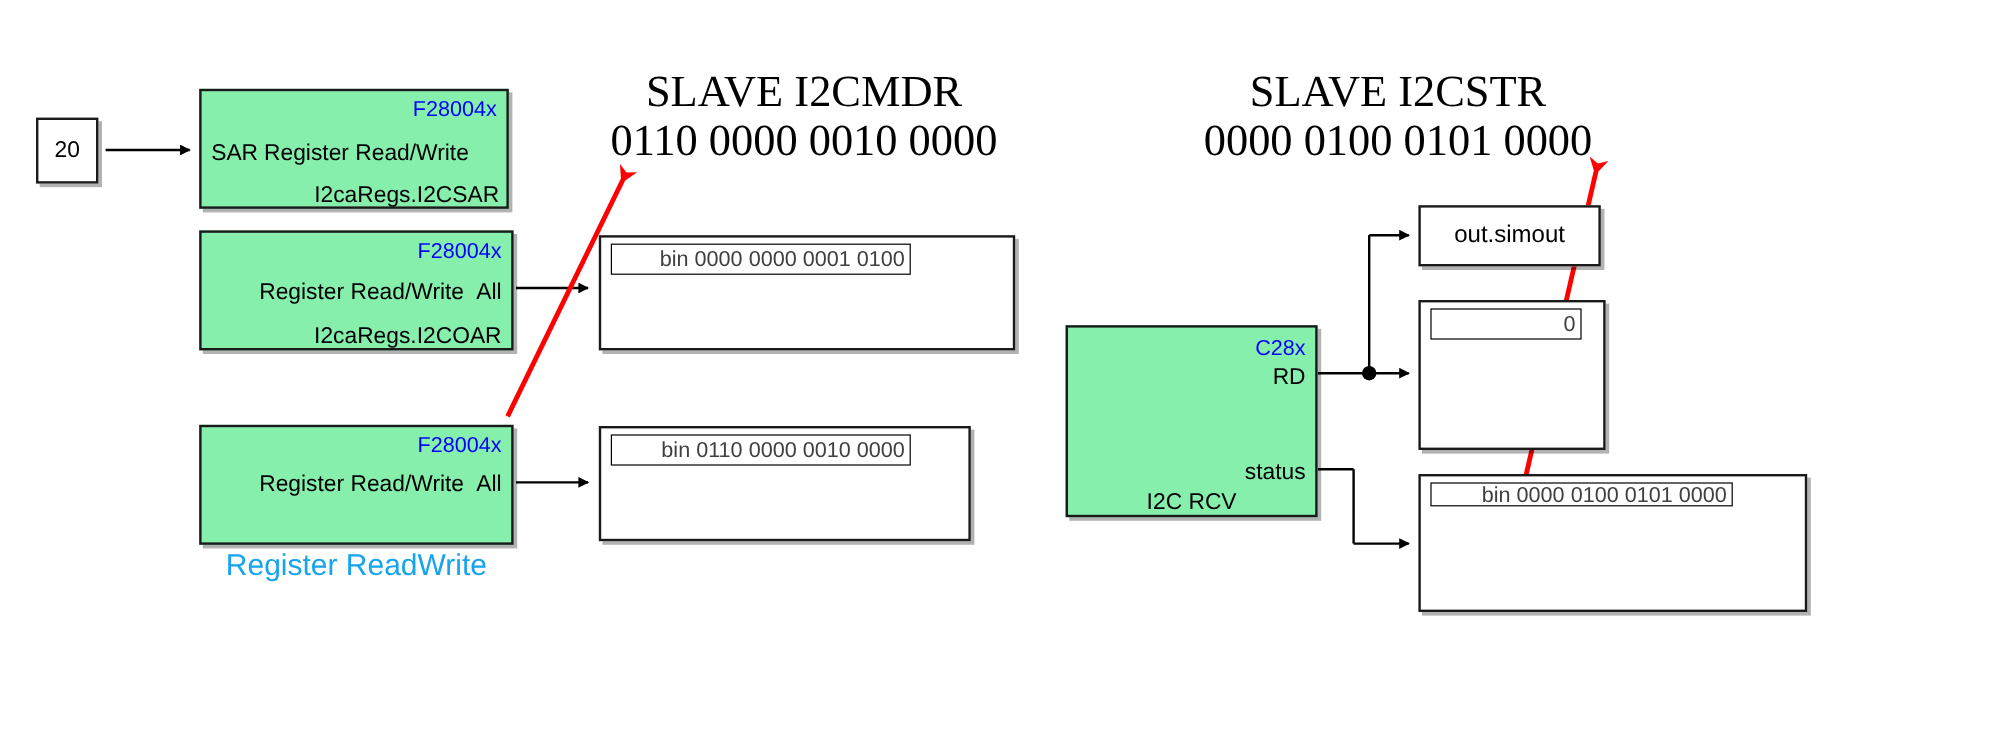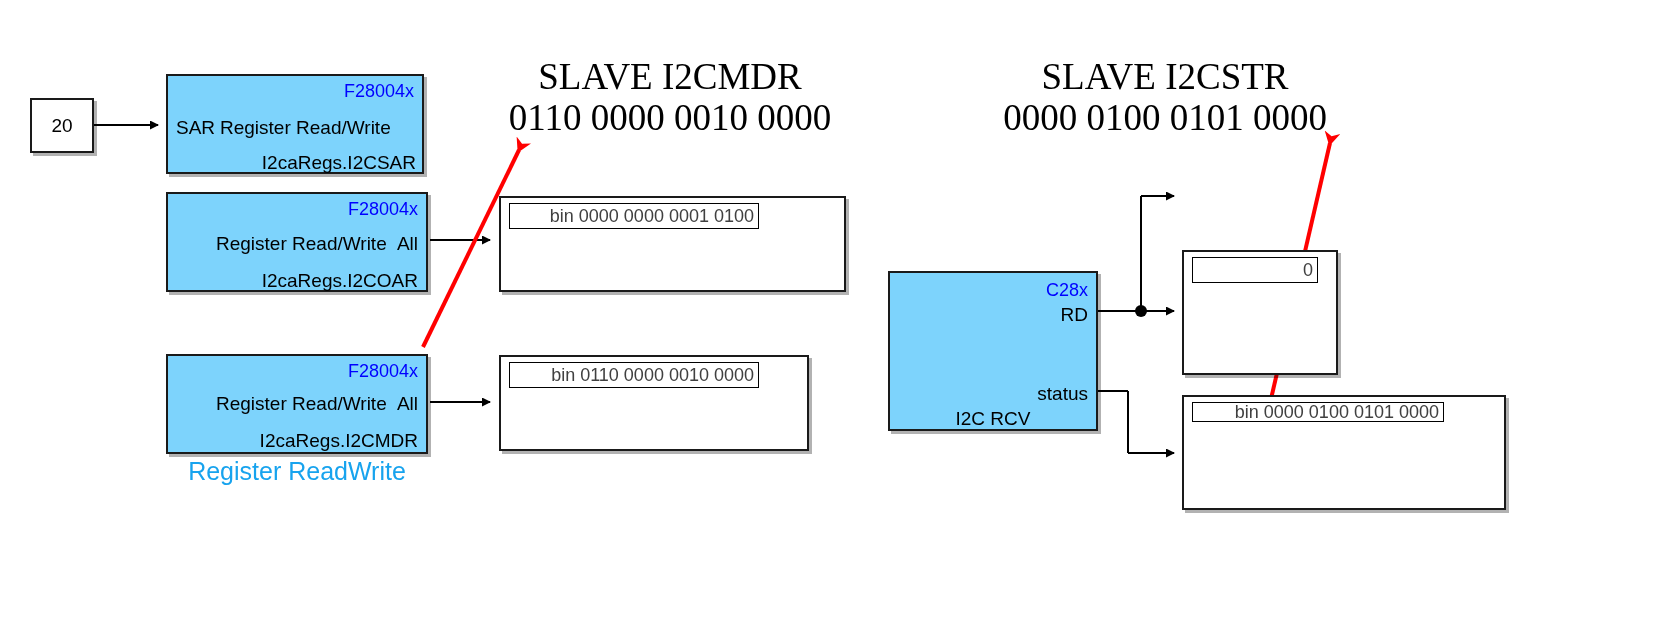--- a/index.html
+++ b/index.html
@@ -14,21 +14,21 @@
     position: relative;
     width: 1666px;
     height: 624px;
     background: #ffffff;
     overflow: hidden;
   }
 
   
   .sl-block {
     position: absolute;
-    background: #7dd3fc;
+    background: #86efac;
     border: 2px solid #1a1a1a;
     box-sizing: border-box;
     box-shadow: 3px 3px 0 rgba(0,0,0,0.30);
   }
 
   .blk-label {
     position: absolute;
     color: #000000;
     font-size: 19px;
     line-height: 1;
@@ -172,21 +172,21 @@
   <div class="title" style="left:460px; top:56px; width:420px;">
     <div>SLAVE  I2CMDR</div>
     <div>0110 0000 0010 0000</div>
   </div>
 
   <div class="title" style="left:955px; top:56px; width:420px;">
     <div>SLAVE  I2CSTR</div>
     <div>0000 0100 0101 0000</div>
   </div>
 
-  <div class="const-block" style="left:30px; top:98px; width:64px; height:55px;justify-content:center;">
+  <div class="const-block" style="left:30px; top:98px; width:52px; height:55px;justify-content:center;">
     <span>20</span>
   </div>
 
   <div class="sl-block" style="left:166px; top:74px; width:258px; height:100px;">
     <span class="blk-tag" style="right:8px; top:6px;">F28004x</span>
     <span class="blk-label" style="left:8px; top:42px;">SAR</span>
     <span class="blk-label" style="left:52px; top:42px;">Register Read/Write</span>
     <span class="blk-label" style="left:0; right:6px; top:77px; text-align:right;">I2caRegs.I2CSAR</span>
   </div>
 
@@ -194,39 +194,41 @@
     <span class="blk-tag" style="right:8px; top:6px;">F28004x</span>
     <span class="blk-label" style="left:48px; top:40px;">Register Read/Write</span>
     <span class="blk-label" style="right:8px; top:40px;">All</span>
     <span class="blk-label" style="left:0; right:8px; top:77px; text-align:right;">I2caRegs.I2COAR</span>
   </div>
 
   <div class="sl-block" style="left:166px; top:354px; width:262px; height:100px;">
     <span class="blk-tag" style="right:8px; top:6px;">F28004x</span>
     <span class="blk-label" style="left:48px; top:38px;">Register Read/Write</span>
     <span class="blk-label" style="right:8px; top:38px;">All</span>
-    <span class="blk-label" style="left:0; right:8px; top:75px; text-align:right;">I2caRegs.I2CMDR</span>
   </div>
   <div class="blk-under" style="left:166px; top:459px; width:262px; text-align:center;">Register ReadWrite</div>
 
   <div class="disp-block" style="left:499px; top:196px; width:347px; height:96px;">
     <div class="disp-value" style="left:8px; top:5px; width:250px; height:26px;">bin 0000 0000 0001 0100</div>
   </div>
 
   <div class="disp-block" style="left:499px; top:355px; width:310px; height:96px;text-align:center;">
     <div class="disp-value" style="left:8px; top:5px; width:250px; height:26px;">bin 0110 0000 0010 0000</div>
   </div>
 
   <div class="sl-block" style="left:888px; top:271px; width:210px; height:160px;">
     <span class="blk-tag" style="right:8px; top:8px;">C28x</span>
     <span class="blk-label" style="right:8px; top:32px;">RD</span>
     <span class="blk-label" style="right:8px; top:111px;">status</span>
     <span class="blk-label" style="left:0; right:0; top:136px; text-align:center;">I2C RCV</span>
   </div>
 
+  <div class="ws-block" style="left:1182px; top:171px; width:152px; height:51px;">
+    <span>out.simout</span>
+  </div>
 
   <div class="disp-block" style="left:1182px; top:250px; width:156px; height:125px;">
     <div class="disp-value" style="left:8px; top:5px; width:126px; height:26px;">0</div>
   </div>
 
   <div class="disp-block" style="left:1182px; top:395px; width:324px; height:115px;">
     <div class="disp-value" style="left:8px; top:5px; width:252px; height:20px;">bin 0000 0100 0101 0000</div>
   </div>
 
 </div>

